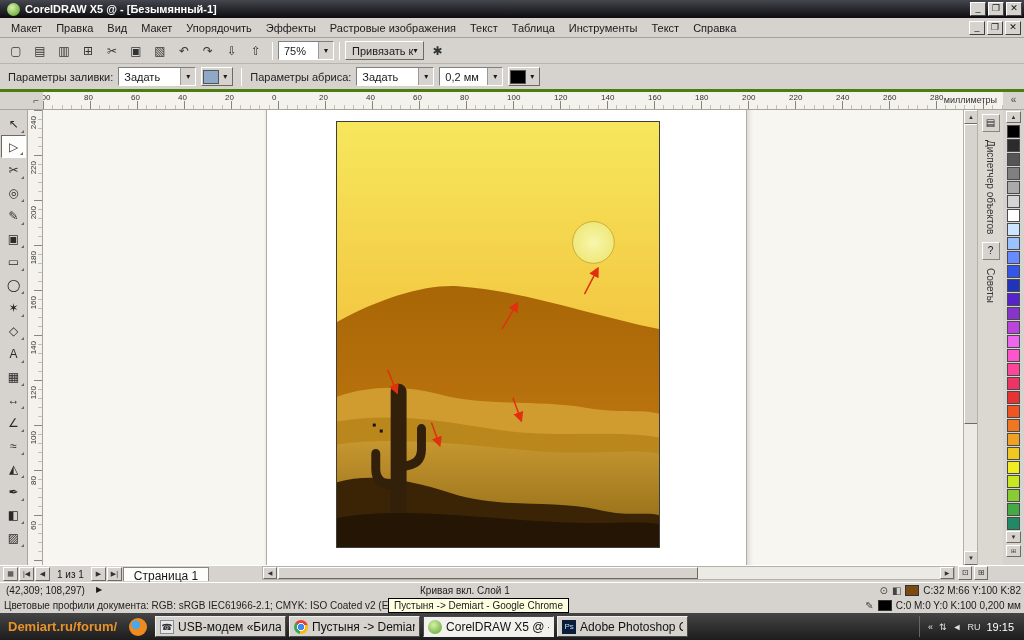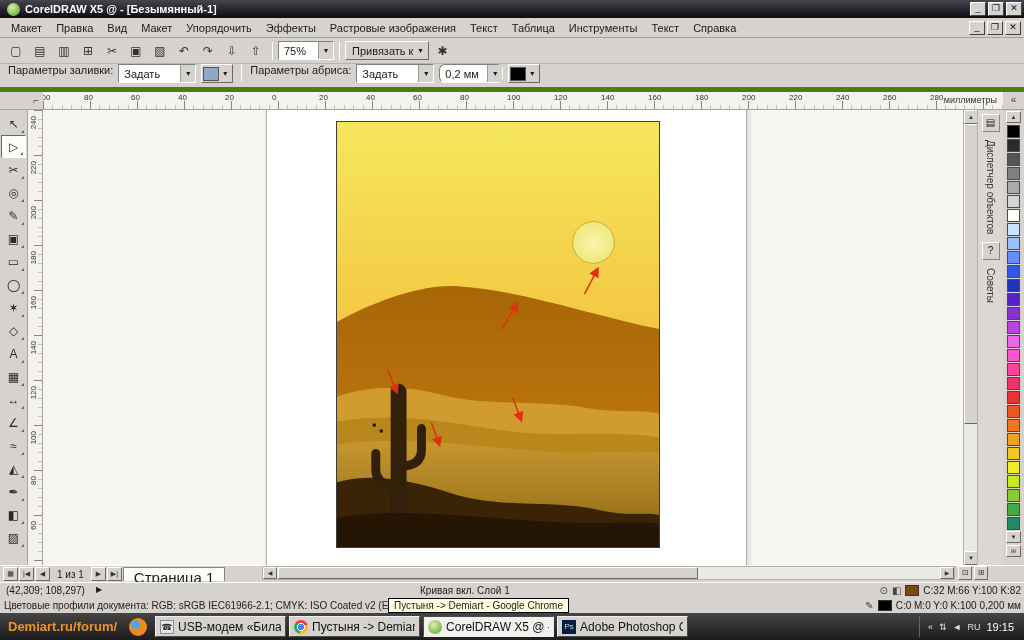--- a/index.html
+++ b/index.html
@@ -16,26 +16,26 @@
   .menubar{position:absolute;left:0;top:18px;width:100%;height:20px;background:#d6d3ce;border-bottom:1px solid #a5a198;display:flex;align-items:center;padding-left:4px;}
   .menu-item{padding:2px 7px;white-space:nowrap;}
   .mdi{margin-left:auto;display:flex;padding-right:3px;}
 
   
   .toolbar{position:absolute;left:0;top:38px;width:100%;height:26px;background:#d6d3ce;border-bottom:1px solid #b8b4ad;display:flex;align-items:center;gap:2px;padding-left:5px;}
   .tbtn{width:22px;height:20px;display:flex;align-items:center;justify-content:center;font-size:12px;color:#333;border:1px solid transparent;}
   .sep{width:1px;height:18px;background:#9d998f;border-right:1px solid #fff;margin:0 3px;}
   .combo{height:19px;background:#fff;border:1px solid;border-color:#808080 #fff #fff #808080;display:flex;align-items:center;padding-left:5px;font-size:11px;}
   .combo .arrow{margin-left:auto;width:15px;height:17px;background:#d6d3ce;border-left:1px solid #999;font-size:8px;display:flex;align-items:center;justify-content:center;}
-  .snapbtn{height:19px;background:#d6d3ce;border:1px solid;border-color:#fff #6e6a62 #6e6a62 #fff;display:flex;align-items:center;padding:0 6px;gap:5px;}
+  .snapbtn{height:19px;background:#d6d3ce;border:1px solid;border-color:#fff #6e6a62 #6e6a62 #fff;display:flex;align-items:center;padding:0 6px;}
   .swatchbtn{height:19px;display:flex;align-items:center;border:1px solid;border-color:#fff #6e6a62 #6e6a62 #fff;background:#d6d3ce;padding:1px;}
   .swatchbtn .sw{width:16px;height:14px;border:1px solid #555;}
   .swatchbtn .arrow{width:12px;font-size:8px;text-align:center;}
 
-  .propbar{position:absolute;left:0;top:64px;width:100%;height:28px;background:#d6d3ce;border-bottom:5px solid #4d7c0f;display:flex;align-items:flex-start;gap:5px;padding-left:8px;}
+  .propbar{position:absolute;left:0;top:64px;width:100%;height:28px;background:#d6d3ce;border-bottom:3px solid #4d7c0f;display:flex;align-items:center;gap:5px;padding-left:8px;}
   .plabel{color:#222;}
 
   
   .corner{position:absolute;left:0;top:92px;width:43px;height:18px;background:#d6d3ce;border-bottom:1px solid #a9a59c;display:flex;align-items:center;justify-content:flex-end;padding-right:4px;font-size:10px;color:#555;}
   .hruler{position:absolute;left:43px;top:92px;width:960px;height:18px;background:#f3f2ec;border-bottom:1px solid #a9a59c;background-image:repeating-linear-gradient(90deg,#8a867e 0 1px,transparent 1px 47px),repeating-linear-gradient(90deg,#c4c0b8 0 1px,transparent 1px 9.4px);background-size:100% 8px,100% 4px;background-position:left bottom,left bottom;background-repeat:no-repeat;overflow:hidden;}
   .hrl{position:absolute;top:1px;font-size:8px;color:#333;}
   .hunit{position:absolute;right:6px;top:3px;font-size:9px;color:#333;}
   .rchev{position:absolute;left:1003px;top:92px;width:21px;height:18px;background:#d6d3ce;border-bottom:1px solid #a9a59c;text-align:center;font-size:10px;line-height:16px;color:#444;}
 
   .vruler{position:absolute;left:28px;top:110px;width:15px;height:455px;background:#f3f2ec;border-right:1px solid #a9a59c;background-image:repeating-linear-gradient(180deg,#8a867e 0 1px,transparent 1px 45px),repeating-linear-gradient(180deg,#c4c0b8 0 1px,transparent 1px 9px);background-size:8px 100%,4px 100%;background-position:right top,right top;background-repeat:no-repeat;overflow:hidden;}
@@ -60,21 +60,21 @@
   .docker-icon{width:18px;height:18px;background:#d6d3ce;border:1px solid;border-color:#fff #8a867e #8a867e #fff;font-size:10px;text-align:center;line-height:16px;}
   .vtab{writing-mode:vertical-rl;font-size:10px;color:#333;padding:3px 0;white-space:nowrap;}
   .palette{position:absolute;left:1003px;top:110px;width:21px;height:455px;background:#d6d3ce;display:flex;flex-direction:column;align-items:center;}
   .pal-arrow{width:15px;height:12px;font-size:6px;text-align:center;line-height:11px;background:#d6d3ce;border:1px solid;border-color:#fff #6e6a62 #6e6a62 #fff;margin:1px 0;color:#333;}
   .swatch{width:13px;height:13px;border:1px solid #4a4a4a;margin-top:1px;}
 
   
   .pagebar{position:absolute;left:0;top:565px;width:100%;height:17px;background:#d6d3ce;border-top:1px solid #fff;display:flex;align-items:center;padding-left:3px;gap:1px;}
   .navbtn{min-width:15px;height:14px;background:#d6d3ce;border:1px solid;border-color:#fff #6e6a62 #6e6a62 #fff;font-size:7px;line-height:12px;text-align:center;padding:0 1px;color:#333;}
   .pinfo{font-size:10px;padding:0 6px;white-space:nowrap;}
-  .ptab{height:14px;background:#fdfdfb;border:1px solid #8a867e;border-bottom:none;padding:1px 10px;font-size:15px;white-space:nowrap;}
+  .ptab{height:14px;background:#fdfdfb;border:1px solid #8a867e;border-bottom:none;padding:1px 10px;font-size:12px;white-space:nowrap;}
   .hscroll{position:absolute;left:262px;top:566px;width:693px;height:14px;background:#eceae4;border:1px solid #b5b1a8;}
   .hthumb{position:absolute;left:15px;top:0;width:420px;height:12px;background:#d6d3ce;border:1px solid;border-color:#fff #6e6a62 #6e6a62 #fff;}
   .hbtn{position:absolute;top:0;width:14px;height:12px;background:#d6d3ce;border:1px solid;border-color:#fff #6e6a62 #6e6a62 #fff;font-size:6px;text-align:center;line-height:11px;color:#333;}
   .cornerbtn{position:absolute;top:566px;width:14px;height:14px;background:#d6d3ce;border:1px solid;border-color:#fff #6e6a62 #6e6a62 #fff;font-size:8px;text-align:center;line-height:12px;color:#333;}
 
   
   .status{position:absolute;left:0;top:582px;width:100%;height:31px;background:#d6d3ce;border-top:1px solid #fff;font-size:10px;}
   .coords{position:absolute;left:6px;top:2px;}
   .splay{position:absolute;left:96px;top:2px;font-size:8px;}
   .objinfo{position:absolute;left:420px;top:2px;}
@@ -176,21 +176,21 @@
     <div class="swatchbtn">
       <span class="sw" style="background: rgb(143, 168, 200);"></span>
       <span class="arrow">▾</span>
     </div>
     <span class="sep"></span>
     <span class="plabel">Параметры абриса:</span>
     <div class="combo" style="width:78px;">
       <span>Задать</span>
       <span class="arrow">▾</span>
     </div>
-    <div class="combo" style="width:64px;border-radius:6px;">
+    <div class="combo" style="width:64px;">
       <span>0,2 мм</span>
       <span class="arrow">▾</span>
     </div>
     <div class="swatchbtn">
       <span class="sw" style="background: rgb(0, 0, 0);"></span>
       <span class="arrow">▾</span>
     </div>
   </div>
 
   <div class="corner">

